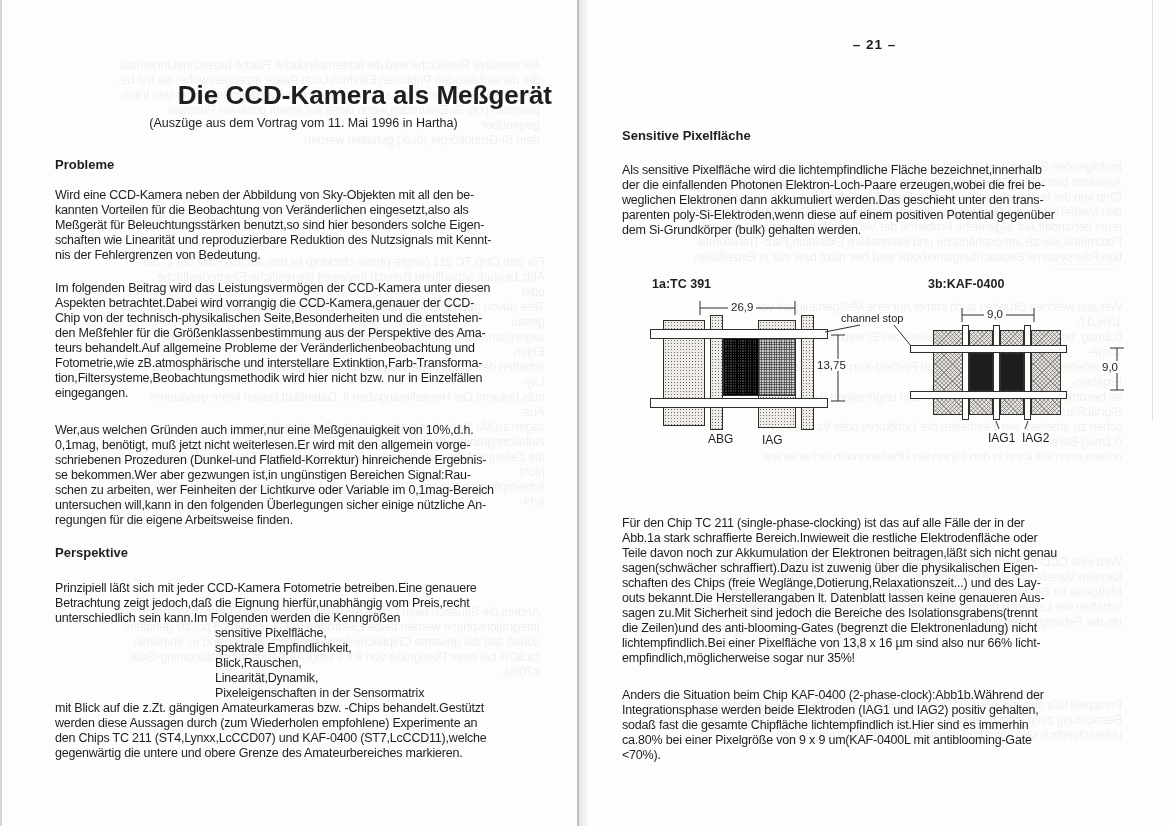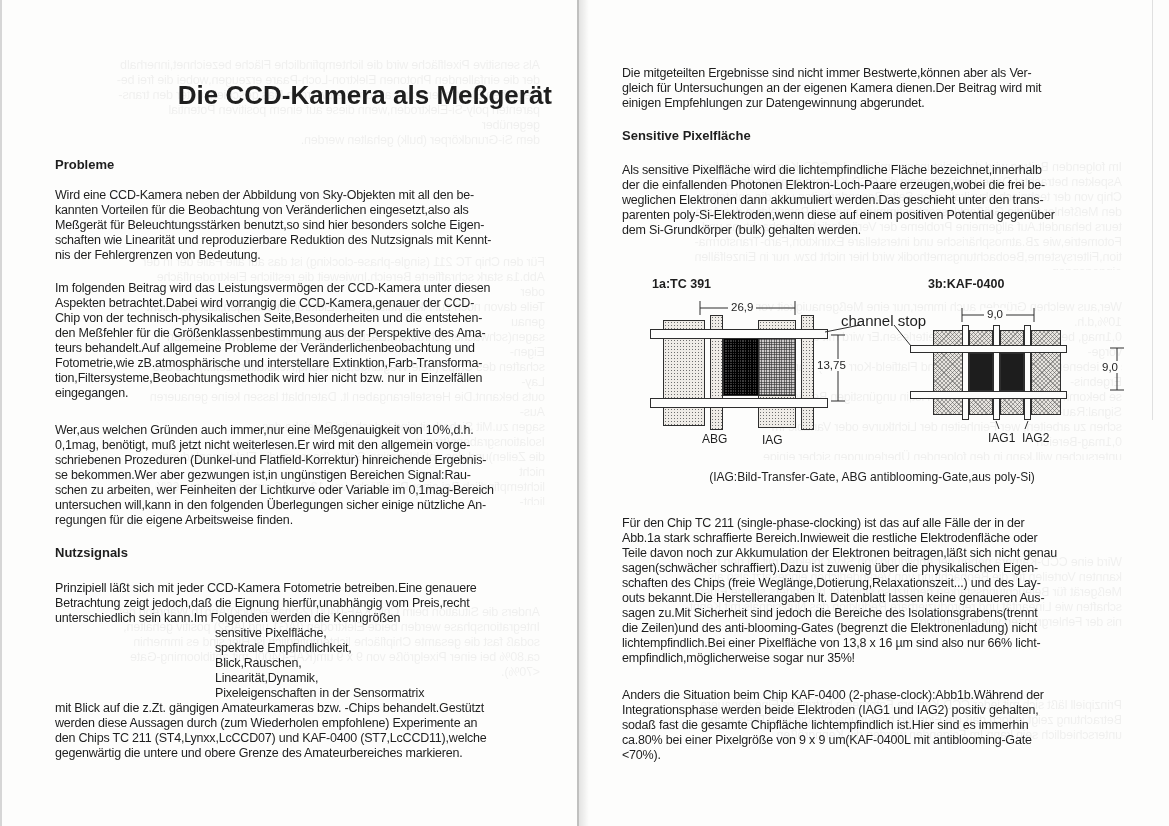--- a/index.html
+++ b/index.html
@@ -35,21 +35,21 @@
     background-image:repeating-linear-gradient(0deg,rgba(45,45,45,.6) 0 1px,transparent 1px 2.5px),
                      repeating-linear-gradient(90deg,rgba(45,45,45,.6) 0 1px,transparent 1px 2.5px);}
   .pat-cross{background-color:#e7e4df;
     background-image:repeating-linear-gradient(45deg,rgba(70,70,70,.45) 0 0.8px,transparent 0.8px 3px),
                      repeating-linear-gradient(135deg,rgba(70,70,70,.45) 0 0.8px,transparent 0.8px 3px);}
   .pat-dark{background-color:#1d1d1d;
     background-image:radial-gradient(rgba(120,120,120,.5) 0.5px,transparent 0.7px);background-size:4px 4px;}
   .cbar{position:absolute;background:#fdfdfc;border:1px solid #2e2e2e;box-sizing:border-box;z-index:3;}
   .fig-chip-label{position:absolute;font-weight:700;font-size:12.5px;z-index:6;}
   .dim-text{position:absolute;background:#fdfdfc;padding:0 3px;font-size:11.5px;z-index:6;}
-  .anno-text{position:absolute;font-size:15px;z-index:6;}
+  .anno-text{position:absolute;font-size:11px;z-index:6;}
   .gate-label{position:absolute;font-size:12px;z-index:6;}
   #fig-svg{position:absolute;left:0;top:0;z-index:5;}
   .caption{width:480px;text-align:center;font-weight:700;font-size:12.5px;}
   .subcaption{width:480px;text-align:center;font-size:12px;}
 </style>
 </head>
 <body>
 
 <div id="scan">
 
@@ -70,20 +70,21 @@
 die Zeilen)und des anti-blooming-Gates (begrenzt die Elektronenladung) nicht
 lichtempfindlich.Bei einer Pixelfläche von 13,8 x 16 µm sind also nur 66% licht-
 empfindlich,möglicherweise sogar nur 35%!</div>
     <div class="abs bleed" style="top:605px;left:55px;width:430px;height:140px">Anders die Situation beim Chip KAF-0400 (2-phase-clock):Abb1b.Während der
 Integrationsphase werden beide Elektroden (IAG1 und IAG2) positiv gehalten,
 sodaß fast die gesamte Chipfläche lichtempfindlich ist.Hier sind es immerhin
 ca.80% bei einer Pixelgröße von 9 x 9 um(KAF-0400L mit antiblooming-Gate
 &lt;70%).</div>
 
     <div class="abs doc-title" style="top:80px">Die CCD-Kamera als Meßgerät</div>
+    <div class="abs doc-subtitle" style="top:116px">(Auszüge aus dem Vortrag vom 11. Mai 1996 in Hartha)</div>
     <div class="abs heading" style="top:157px;left:0">Probleme</div>
     <div class="abs para" style="top:188px;left:0">Wird eine CCD-Kamera neben der Abbildung von Sky-Objekten mit all den be-
 kannten Vorteilen für die Beobachtung von Veränderlichen eingesetzt,also als
 Meßgerät für Beleuchtungsstärken benutzt,so sind hier besonders solche Eigen-
 schaften wie Linearität und reproduzierbare Reduktion des Nutzsignals mit Kennt-
 nis der Fehlergrenzen von Bedeutung.</div>
     <div class="abs para" style="top:281px;left:0">Im folgenden Beitrag wird das Leistungsvermögen der CCD-Kamera unter diesen
 Aspekten betrachtet.Dabei wird vorrangig die CCD-Kamera,genauer der CCD-
 Chip von der technisch-physikalischen Seite,Besonderheiten und die entstehen-
 den Meßfehler für die Größenklassenbestimmung aus der Perspektive des Ama-
@@ -91,21 +92,21 @@
 Fotometrie,wie zB.atmosphärische und interstellare Extinktion,Farb-Transforma-
 tion,Filtersysteme,Beobachtungsmethodik wird hier nicht bzw. nur in Einzelfällen
 eingegangen.</div>
     <div class="abs para" style="top:423px;left:0">Wer,aus welchen Gründen auch immer,nur eine Meßgenauigkeit von 10%,d.h.
 0,1mag, benötigt, muß jetzt nicht weiterlesen.Er wird mit den allgemein vorge-
 schriebenen Prozeduren (Dunkel-und Flatfield-Korrektur) hinreichende Ergebnis-
 se bekommen.Wer aber gezwungen ist,in ungünstigen Bereichen Signal:Rau-
 schen zu arbeiten, wer Feinheiten der Lichtkurve oder Variable im 0,1mag-Bereich
 untersuchen will,kann in den folgenden Überlegungen sicher einige nützliche An-
 regungen für die eigene Arbeitsweise finden.</div>
-    <div class="abs heading" style="top:545px;left:0">Nutzsignals</div>
+    <div class="abs heading" style="top:545px;left:0">Perspektive</div>
     <div class="abs para" style="top:581px;left:0">Prinzipiell läßt sich mit jeder CCD-Kamera Fotometrie betreiben.Eine genauere
 Betrachtung zeigt jedoch,daß die Eignung hierfür,unabhängig vom Preis,recht
 unterschiedlich sein kann.Im Folgenden werden die Kenngrößen</div>
     <div class="abs para" style="top:626px;left:160px">sensitive Pixelfläche,
 spektrale Empfindlichkeit,
 Blick,Rauschen,
 Linearität,Dynamik,
 Pixeleigenschaften in der Sensormatrix</div>
     <div class="abs para" style="top:701px;left:0">mit Blick auf die z.Zt. gängigen Amateurkameras bzw. -Chips behandelt.Gestützt
 werden diese Aussagen durch (zum Wiederholen empfohlene) Experimente an
@@ -132,44 +133,42 @@
 regungen für die eigene Arbeitsweise finden.</div>
     <div class="abs bleed" style="top:555px;left:0;width:500px;height:130px">Wird eine CCD-Kamera neben der Abbildung von Sky-Objekten mit all den be-
 kannten Vorteilen für die Beobachtung von Veränderlichen eingesetzt,also als
 Meßgerät für Beleuchtungsstärken benutzt,so sind hier besonders solche Eigen-
 schaften wie Linearität und reproduzierbare Reduktion des Nutzsignals mit Kennt-
 nis der Fehlergrenzen von Bedeutung.</div>
     <div class="abs bleed" style="top:698px;left:30px;width:470px;height:70px">Prinzipiell läßt sich mit jeder CCD-Kamera Fotometrie betreiben.Eine genauere
 Betrachtung zeigt jedoch,daß die Eignung hierfür,unabhängig vom Preis,recht
 unterschiedlich sein kann.Im Folgenden werden die Kenngrößen</div>
 
-    <div class="abs para" style="top:66px;left:0">Die mitgeteilten Ergebnisse sind nicht immer Bestwerte,können aber als Ver-
-gleich für Untersuchungen an der eigenen Kamera dienen.Der Beitrag wird mit
-einigen Empfehlungen zur Datengewinnung abgerundet.</div>
+    <div class="abs pagenum" style="top:37px">–  21  –</div>
     <div class="abs heading" style="top:128px;left:0">Sensitive Pixelfläche</div>
     <div class="abs para" style="top:163px;left:0">Als sensitive Pixelfläche wird die lichtempfindliche Fläche bezeichnet,innerhalb
 der die einfallenden Photonen Elektron-Loch-Paare erzeugen,wobei die frei be-
 weglichen Elektronen dann akkumuliert werden.Das geschieht unter den trans-
 parenten poly-Si-Elektroden,wenn diese auf einem positiven Potential gegenüber
 dem Si-Grundkörper (bulk) gehalten werden.</div>
 
     <div class="abs" id="figure">
 
       <span class="fig-chip-label" style="left:30px;top:2px">1a:TC 391</span>
       <div class="box pat-dots" style="left:41px;top:45px;width:42px;height:106px"></div>
       <div class="box pat-dots" style="left:88px;top:40px;width:13px;height:115px"></div>
       <div class="box pat-dots" style="left:136px;top:45px;width:38px;height:108px"></div>
       <div class="box pat-mesh-dark" style="left:101px;top:61px;width:36px;height:60px"></div>
       <div class="box pat-mesh-med" style="left:136px;top:61px;width:38px;height:60px"></div>
       <div class="box pat-dots" style="left:179px;top:40px;width:13px;height:115px"></div>
       <div class="cbar" style="left:28px;top:54px;width:178px;height:10px"></div>
       <div class="cbar" style="left:28px;top:123px;width:178px;height:10px"></div>
       <span class="dim-text" style="left:106px;top:26px">26,9</span>
       <span class="dim-text" style="left:192px;top:84px">13,75</span>
-      <span class="gate-label" style="left:80px;top:157px">ABG</span>
+      <span class="gate-label" style="left:86px;top:157px">ABG</span>
       <span class="gate-label" style="left:140px;top:158px">IAG</span>
       <span class="anno-text" style="left:219px;top:37px">channel stop</span>
 
       <span class="fig-chip-label" style="left:306px;top:2px">3b:KAF-0400</span>
       <div class="box pat-cross" style="left:311px;top:55px;width:30px;height:85px"></div>
       <div class="box" style="left:340px;top:50px;width:7px;height:95px;background:#fdfdfc"></div>
       <div class="box pat-cross" style="left:347px;top:55px;width:24px;height:85px"></div>
       <div class="box" style="left:371px;top:50px;width:7px;height:95px;background:#fdfdfc"></div>
       <div class="box pat-cross" style="left:378px;top:55px;width:24px;height:85px"></div>
       <div class="box" style="left:402px;top:50px;width:7px;height:95px;background:#fdfdfc"></div>
@@ -204,21 +203,20 @@
           <line x1="495" y1="73" x2="495" y2="115"></line>
           <line x1="488" y1="73" x2="502" y2="73"></line>
           <line x1="488" y1="115" x2="502" y2="115"></line>
 
           <line x1="374" y1="146" x2="377" y2="154"></line>
           <line x1="406" y1="146" x2="403" y2="154"></line>
         </g>
       </svg>
     </div>
 
-    <div class="abs subcaption" style="top:470px;left:10px">(IAG:Bild-Transfer-Gate, ABG antiblooming-Gate,aus poly-Si)</div>
 
     <div class="abs para" style="top:516px;left:0">Für den Chip TC 211 (single-phase-clocking) ist das auf alle Fälle der in der
 Abb.1a stark schraffierte Bereich.Inwieweit die restliche Elektrodenfläche oder
 Teile davon noch zur Akkumulation der Elektronen beitragen,läßt sich nicht genau
 sagen(schwächer schraffiert).Dazu ist zuwenig über die physikalischen Eigen-
 schaften des Chips (freie Weglänge,Dotierung,Relaxationszeit...) und des Lay-
 outs bekannt.Die Herstellerangaben lt. Datenblatt lassen keine genaueren Aus-
 sagen zu.Mit Sicherheit sind jedoch die Bereiche des Isolationsgrabens(trennt
 die Zeilen)und des anti-blooming-Gates (begrenzt die Elektronenladung) nicht
 lichtempfindlich.Bei einer Pixelfläche von 13,8 x 16 µm sind also nur 66% licht-

